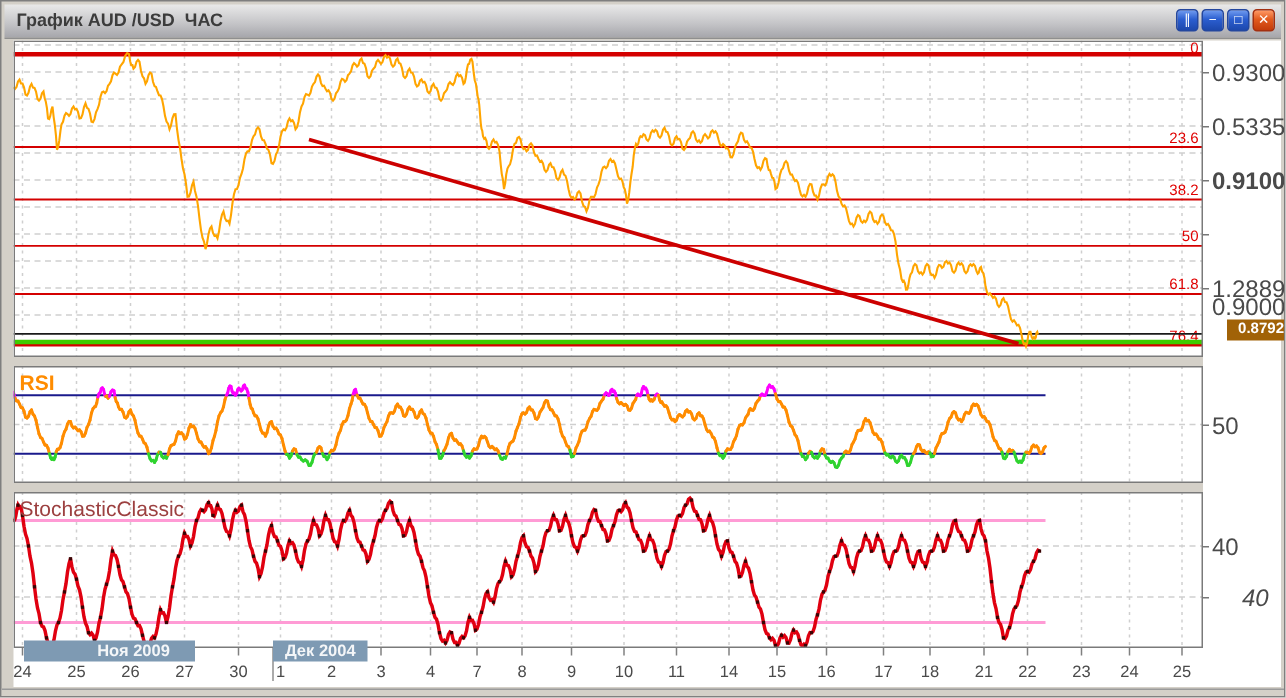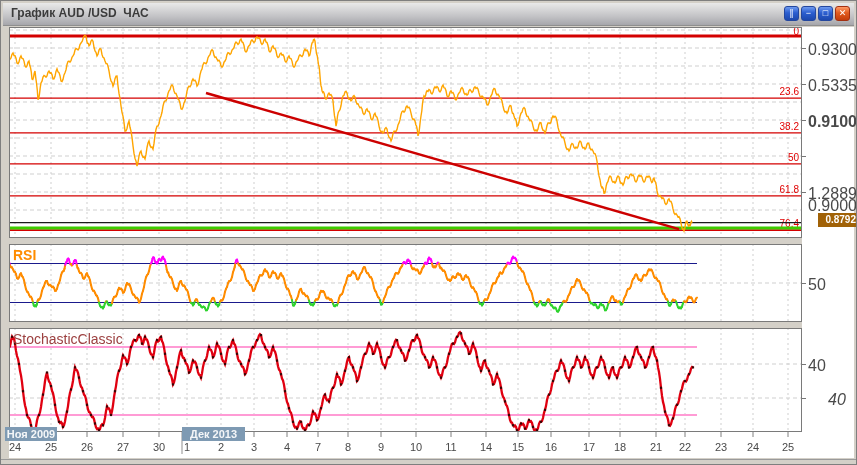--- a/index.html
+++ b/index.html
@@ -1115,18 +1115,18 @@
       <div class="plabel abs" style="left: 807px; top: 184px;">1.2889</div>
       <div class="tickdash abs" style="left: 801px; top: 282px;"></div>
       <div class="plabel abs" style="left: 807px; top: 275px;">50</div>
       <div class="tickdash abs" style="left: 801px; top: 363px;"></div>
       <div class="plabel abs" style="left: 807px; top: 356px;">40</div>
       <div class="tickdash abs" style="left: 801px; top: 397px;"></div>
       <div class="plabel abs" style="left: 827px; top: 390px; font-style: italic;">40</div>
     </div>
   <div class="lastbadge abs">0.8792</div>
   <div id="badges">
-      <div class="badge abs" style="left: 4px; width: 52px;">Ноя 2009</div>
-      <div class="badge abs" style="left: 181px; width: 63px;">Дек 2013</div>
+      <div class="badge abs" style="left: 15px; width: 82px; padding-left: 32px;">Ноя 2009</div>
+      <div class="badge abs" style="left: 181px; width: 63px;">Дек 2004</div>
     </div>
 
   <div class="bottomframe abs"></div>
 </div>
 
 </body></html>

